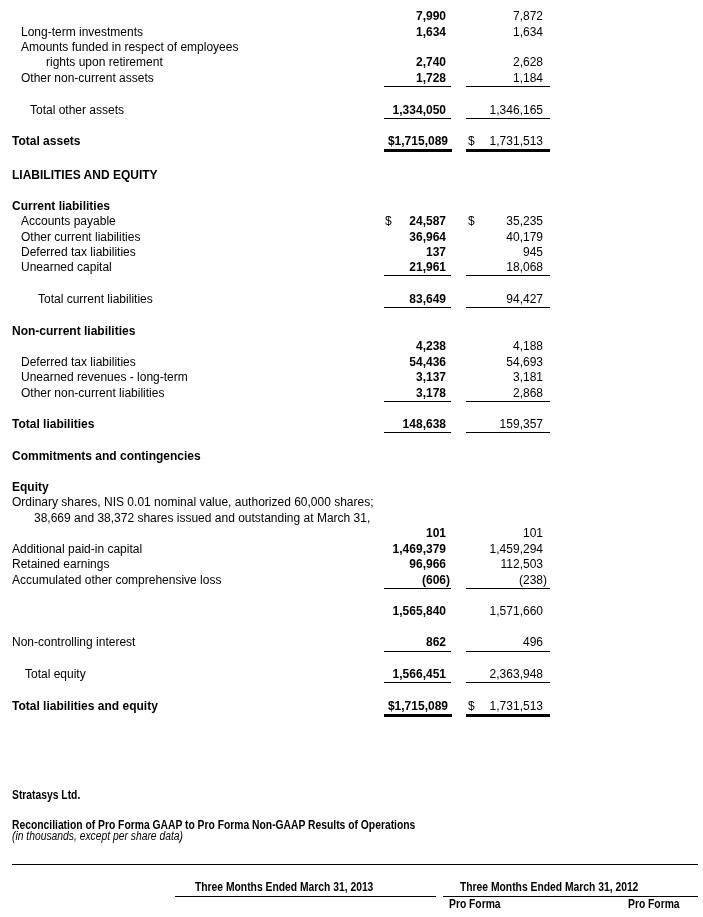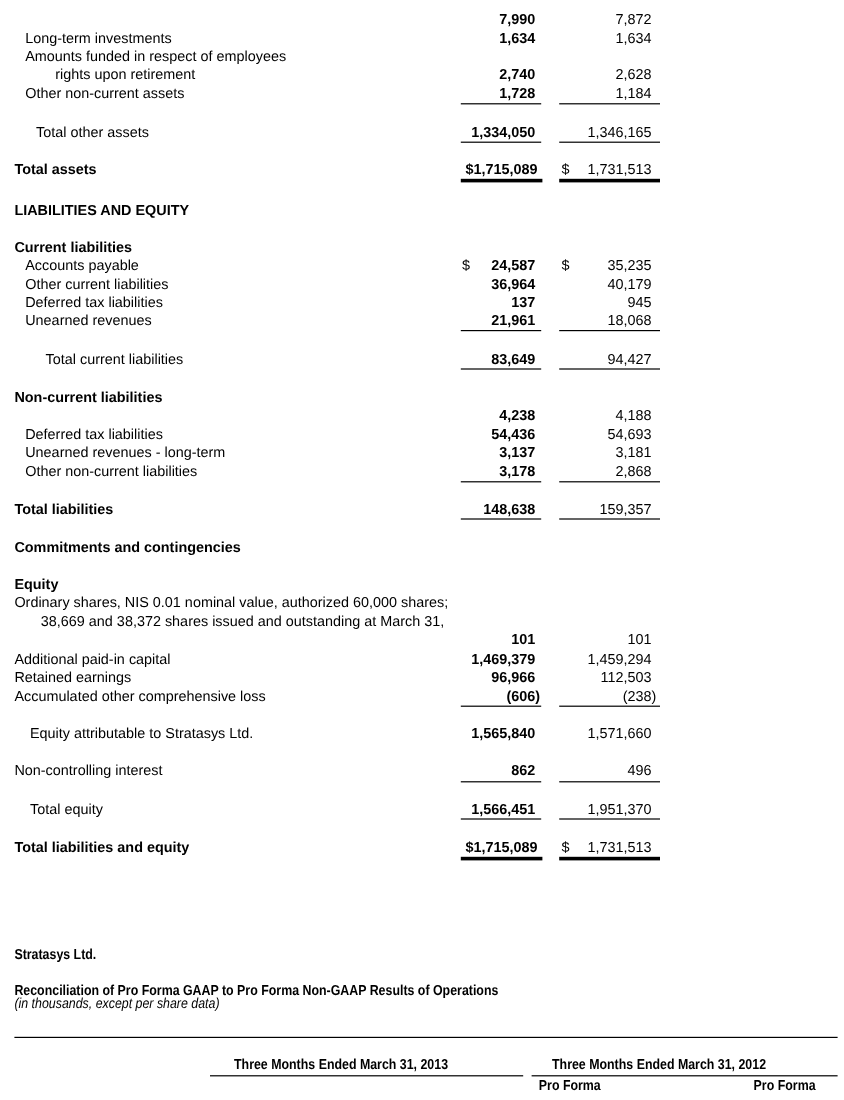--- a/index.html
+++ b/index.html
@@ -85,21 +85,21 @@
   <span class="lbl" style="left:21px">Other current liabilities</span>
   <span class="c1">36,964</span>
   <span class="c2">40,179</span>
 </div>
 <div class="row" style="top:245px">
   <span class="lbl" style="left:21px">Deferred tax liabilities</span>
   <span class="c1">137</span>
   <span class="c2">945</span>
 </div>
 <div class="row" style="top:260px">
-  <span class="lbl" style="left:21px">Unearned revenues</span>
+  <span class="lbl" style="left:21px">Unearned capital</span>
   <span class="c1">21,961</span>
   <span class="c2">18,068</span>
 </div>
 <div class="ul1" style="top:275px"></div>
 <div class="ul2" style="top:275px"></div>
 
 <div class="row" style="top:292px">
   <span class="lbl" style="left:38px">Total current liabilities</span>
   <span class="c1">83,649</span>
   <span class="c2">94,427</span>
@@ -169,37 +169,36 @@
 </div>
 <div class="row" style="top:573px">
   <span class="lbl" style="left:12px">Accumulated other comprehensive loss</span>
   <span class="c1" style="width:66px">(606)</span>
   <span class="c2" style="width:81px">(238)</span>
 </div>
 <div class="ul1" style="top:588px"></div>
 <div class="ul2" style="top:588px"></div>
 
 <div class="row" style="top:604px">
-  <span class="lbl" style="left:25px">Equity attributable to Stratasys Ltd.</span>
   <span class="c1">1,565,840</span>
   <span class="c2">1,571,660</span>
 </div>
 
 <div class="row" style="top:635px">
   <span class="lbl" style="left:12px">Non-controlling interest</span>
   <span class="c1">862</span>
   <span class="c2">496</span>
 </div>
 <div class="ul1" style="top:651px"></div>
 <div class="ul2" style="top:651px"></div>
 
 <div class="row" style="top:667px">
   <span class="lbl" style="left:25px">Total equity</span>
   <span class="c1">1,566,451</span>
-  <span class="c2">1,951,370</span>
+  <span class="c2">2,363,948</span>
 </div>
 <div class="ul1" style="top:682px"></div>
 <div class="ul2" style="top:682px"></div>
 
 <div class="row" style="top:699px">
   <span class="lbl b" style="left:12px">Total liabilities and equity</span>
   <span class="c1" style="width:64px">$1,715,089</span>
   <span class="cur2">$</span>
   <span class="c2">1,731,513</span>
 </div>

